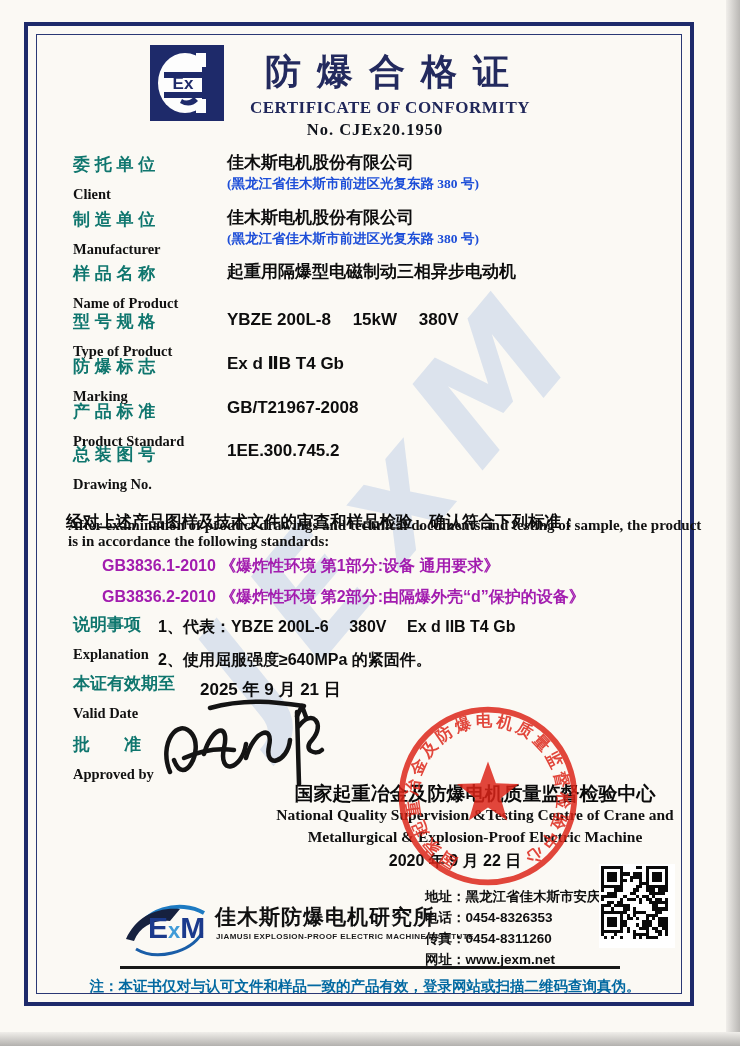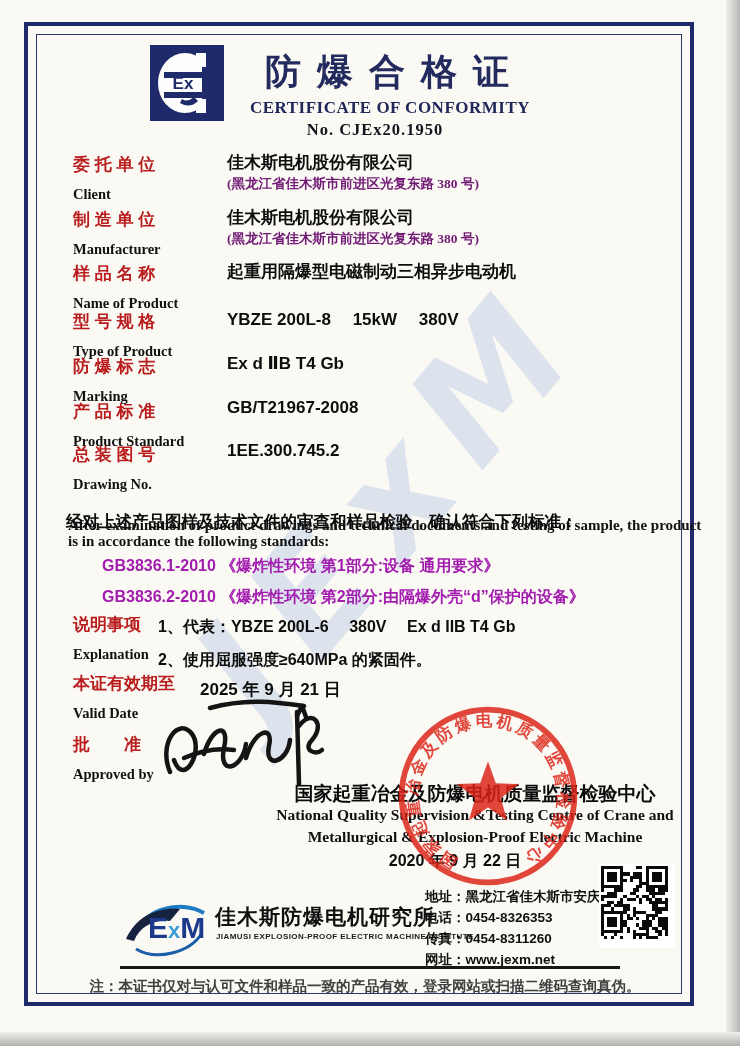--- a/index.html
+++ b/index.html
@@ -41,27 +41,27 @@
     position:absolute;left:240px;top:98px;width:300px;text-align:center;
     font-size:17px;font-weight:bold;color:#20275a;letter-spacing:.5px;white-space:nowrap;
   }
   .cert-no{
     position:absolute;left:230px;top:120px;width:290px;text-align:center;
     font-size:16.5px;font-weight:bold;color:#10141c;letter-spacing:1px;white-space:nowrap;
   }
   
   .frow{position:absolute;left:73px;width:580px;}
   .frow .lbl-cn{font-family:"Liberation Sans","DejaVu Sans",sans-serif;
-    font-size:17px;font-weight:bold;color:#b91c1c;white-space:nowrap;}
+    font-size:17px;font-weight:bold;color:#0f766e;white-space:nowrap;}
   .frow .lbl-en{font-size:14.5px;font-weight:bold;color:#111;margin-top:10px;white-space:nowrap;}
   .frow .val{position:absolute;left:154px;top:-2px;width:430px;
     font-family:"Liberation Sans","DejaVu Sans",sans-serif;
     font-size:17px;font-weight:bold;color:#0d0d0d;white-space:nowrap;}
   .frow .val-sub{position:absolute;left:154px;top:22px;width:430px;
-    font-size:13.5px;font-weight:bold;color:#701a75;white-space:nowrap;}
+    font-size:13.5px;font-weight:bold;color:#1d4ed8;white-space:nowrap;}
   
   .stmt-cn{position:absolute;left:66px;top:495px;width:600px;
     font-family:"Liberation Sans","DejaVu Sans",sans-serif;
     font-size:16.5px;font-weight:bold;color:#0b0b0b;white-space:nowrap;margin-top:16px;}
   .stmt-en{position:absolute;left:68px;width:610px;font-size:15px;font-weight:bold;color:#111;white-space:nowrap;}
   .std-line{position:absolute;left:102px;width:560px;
     font-family:"Liberation Sans","DejaVu Sans",sans-serif;
     font-size:16px;font-weight:bold;color:#a21caf;white-space:nowrap;}
   
   .exp-item{position:absolute;left:158px;width:480px;
@@ -92,21 +92,21 @@
   .contact{position:absolute;left:425px;top:886px;width:200px;
     font-family:"Liberation Sans","DejaVu Sans",sans-serif;
     font-size:13.5px;font-weight:bold;color:#0f0f0f;line-height:21px;white-space:nowrap;}
   .qr{position:absolute;left:599px;top:864px;width:72px;height:80px;background:#fff;padding:2px;}
   .qr-grid{display:grid;grid-template-columns:repeat(21,3.2px);grid-auto-rows:3.2px;}
   .qc{background:transparent;}
   .qc.d{background:#0a0a0a;}
   .note-hr{position:absolute;left:120px;top:966px;width:500px;height:3px;background:#181818;}
   .note{position:absolute;left:80px;top:977px;width:570px;text-align:center;
     font-family:"Liberation Sans","DejaVu Sans",sans-serif;
-    font-size:14.5px;font-weight:bold;color:#404040;white-space:nowrap;}
+    font-size:14.5px;font-weight:bold;color:#0369a1;white-space:nowrap;}
 </style>
 </head>
 <body>
 
 <div class="page">
 
   <div class="watermark">JExM</div>
 
   <div class="border-outer"></div>
   <div class="border-inner"></div>

